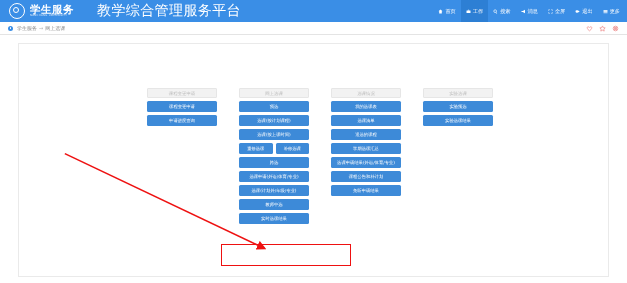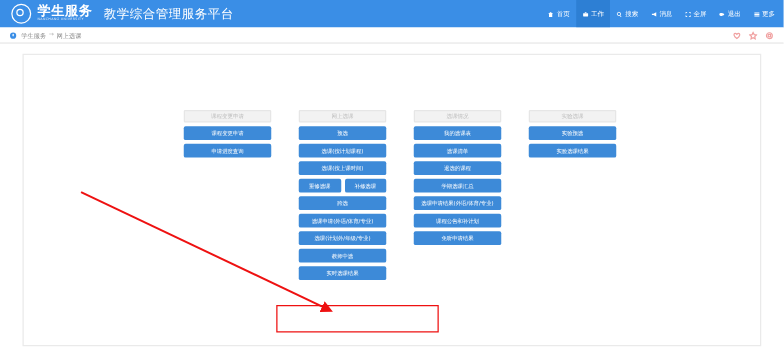--- a/index.html
+++ b/index.html
@@ -66,22 +66,22 @@
     line-height: 1;
     margin-top: 1px;
   }
   .brand-block {
     display: flex;
     flex-direction: column;
     justify-content: center;
   }
   .app-title {
     color: #ffffff;
-    font-size: 10px;
-    margin-left: 4px;
+    font-size: 14px;
+    margin-left: 18px;
     letter-spacing: 0.4px;
     white-space: nowrap;
     font-family: Liberation Serif, serif;
   }
 
   .topnav {
     position: absolute;
     right: 2px;
     top: 0;
     height: 22px;

